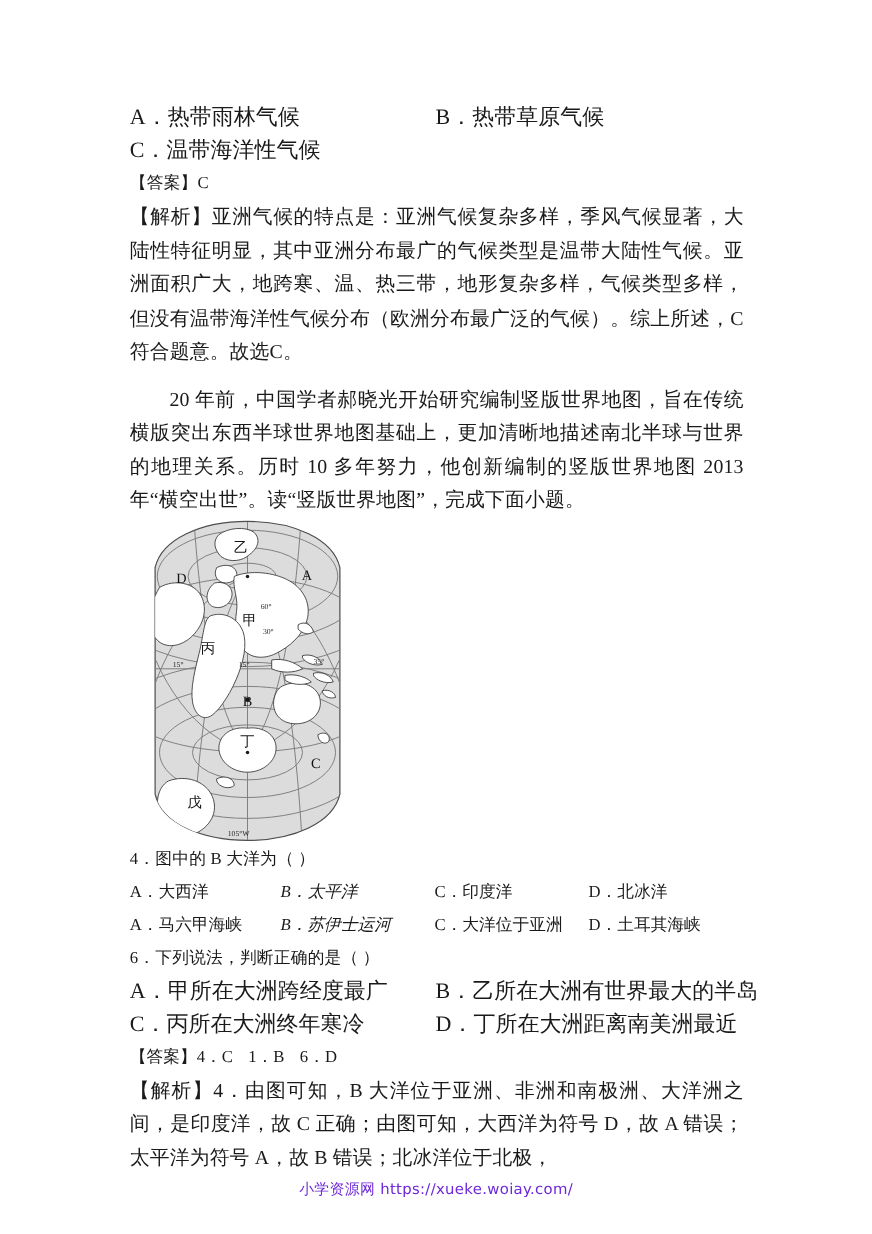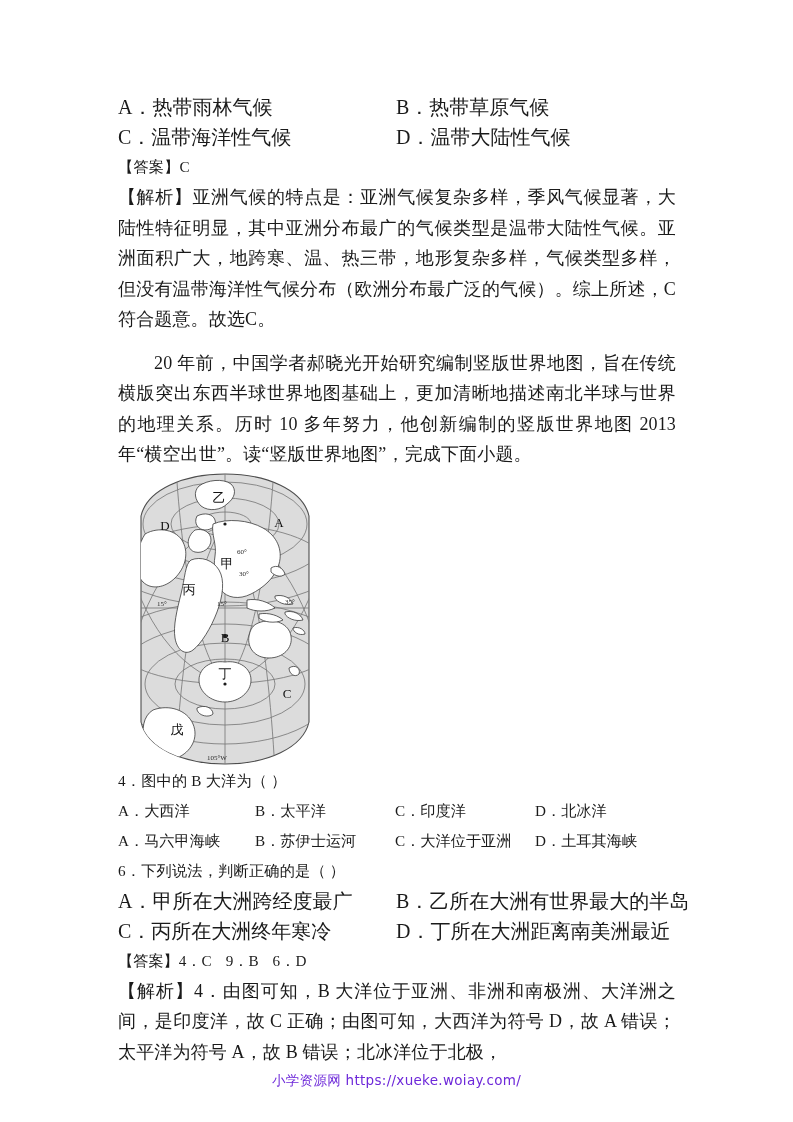--- a/index.html
+++ b/index.html
@@ -57,21 +57,21 @@
   .opts2 > .opt:nth-child(2) { flex: none; }
 
   
   .opts4 {
     display: flex;
     font-size: 15.2px;
     line-height: 30px;
     white-space: nowrap;
   }
   .opts4 > .opt:nth-child(1) { width: 137px; flex: none; }
-  .opts4 > .opt:nth-child(2) { width: 140px; flex: none; }
+  .opts4 > .opt:nth-child(2) { width: 140px; flex: none; font-style: italic; }
   .opts4 > .opt:nth-child(3) { width: 140px; flex: none; }
   .opts4 > .opt:nth-child(4) { flex: none; }
   .gap-md { height: 13px; }
 
   .answer-line {
     font-size: 15.2px;
     line-height: 30px;
     white-space: nowrap;
   }
   .answer-line .a-item { margin-right: 14px; }
@@ -110,21 +110,20 @@
 
 <div class="page">
   <div class="content">
 
     <div class="opts2">
       <span class="opt"><span>A．</span><span>热带雨林气候</span></span>
       <span class="opt"><span>B．</span><span>热带草原气候</span></span>
     </div>
     <div class="opts2">
       <span class="opt"><span>C．</span><span>温带海洋性气候</span></span>
-      <span class="opt"><span>D．</span><span>温带大陆性气候</span></span>
     </div>
 
     <div class="line">【答案】C</div>
 
     <p class="para">【解析】亚洲气候的特点是：亚洲气候复杂多样，季风气候显著，大陆性特征明显，其中亚洲分布最广的气候类型是温带大陆性气候。亚洲面积广大，地跨寒、温、热三带，地形复杂多样，气候类型多样，但没有温带海洋性气候分布（欧洲分布最广泛的气候）。综上所述，C符合题意。故选C。</p>
 
     <div class="gap-md"></div>
 
     <p class="para indent">20 年前，中国学者郝晓光开始研究编制竖版世界地图，旨在传统横版突出东西半球世界地图基础上，更加清晰地描述南北半球与世界的地理关系。历时 10 多年努力，他创新编制的竖版世界地图 2013 年“横空出世”。读“竖版世界地图”，完成下面小题。</p>
 
@@ -280,21 +279,21 @@
     <div class="opts2">
       <span class="opt"><span>A．</span><span>甲所在大洲跨经度最广</span></span>
       <span class="opt"><span>B．</span><span>乙所在大洲有世界最大的半岛</span></span>
     </div>
     <div class="opts2">
       <span class="opt"><span>C．</span><span>丙所在大洲终年寒冷</span></span>
       <span class="opt"><span>D．</span><span>丁所在大洲距离南美洲最近</span></span>
     </div>
 
     <div class="answer-line">
-      <span>【答案】</span><span class="a-item">4．C</span><span class="a-item">9．B</span><span class="a-item">6．D</span>
+      <span>【答案】</span><span class="a-item">4．C</span><span class="a-item">1．B</span><span class="a-item">6．D</span>
     </div>
 
     <p class="para">【解析】4．由图可知，B 大洋位于亚洲、非洲和南极洲、大洋洲之间，是印度洋，故 C 正确；由图可知，大西洋为符号 D，故 A 错误；太平洋为符号 A，故 B 错误；北冰洋位于北极，</p>
 
   </div>
 
   <div class="footer">
     <span>小学资源网</span>
     <span>https://xueke.woiay.com/</span>
   </div>

